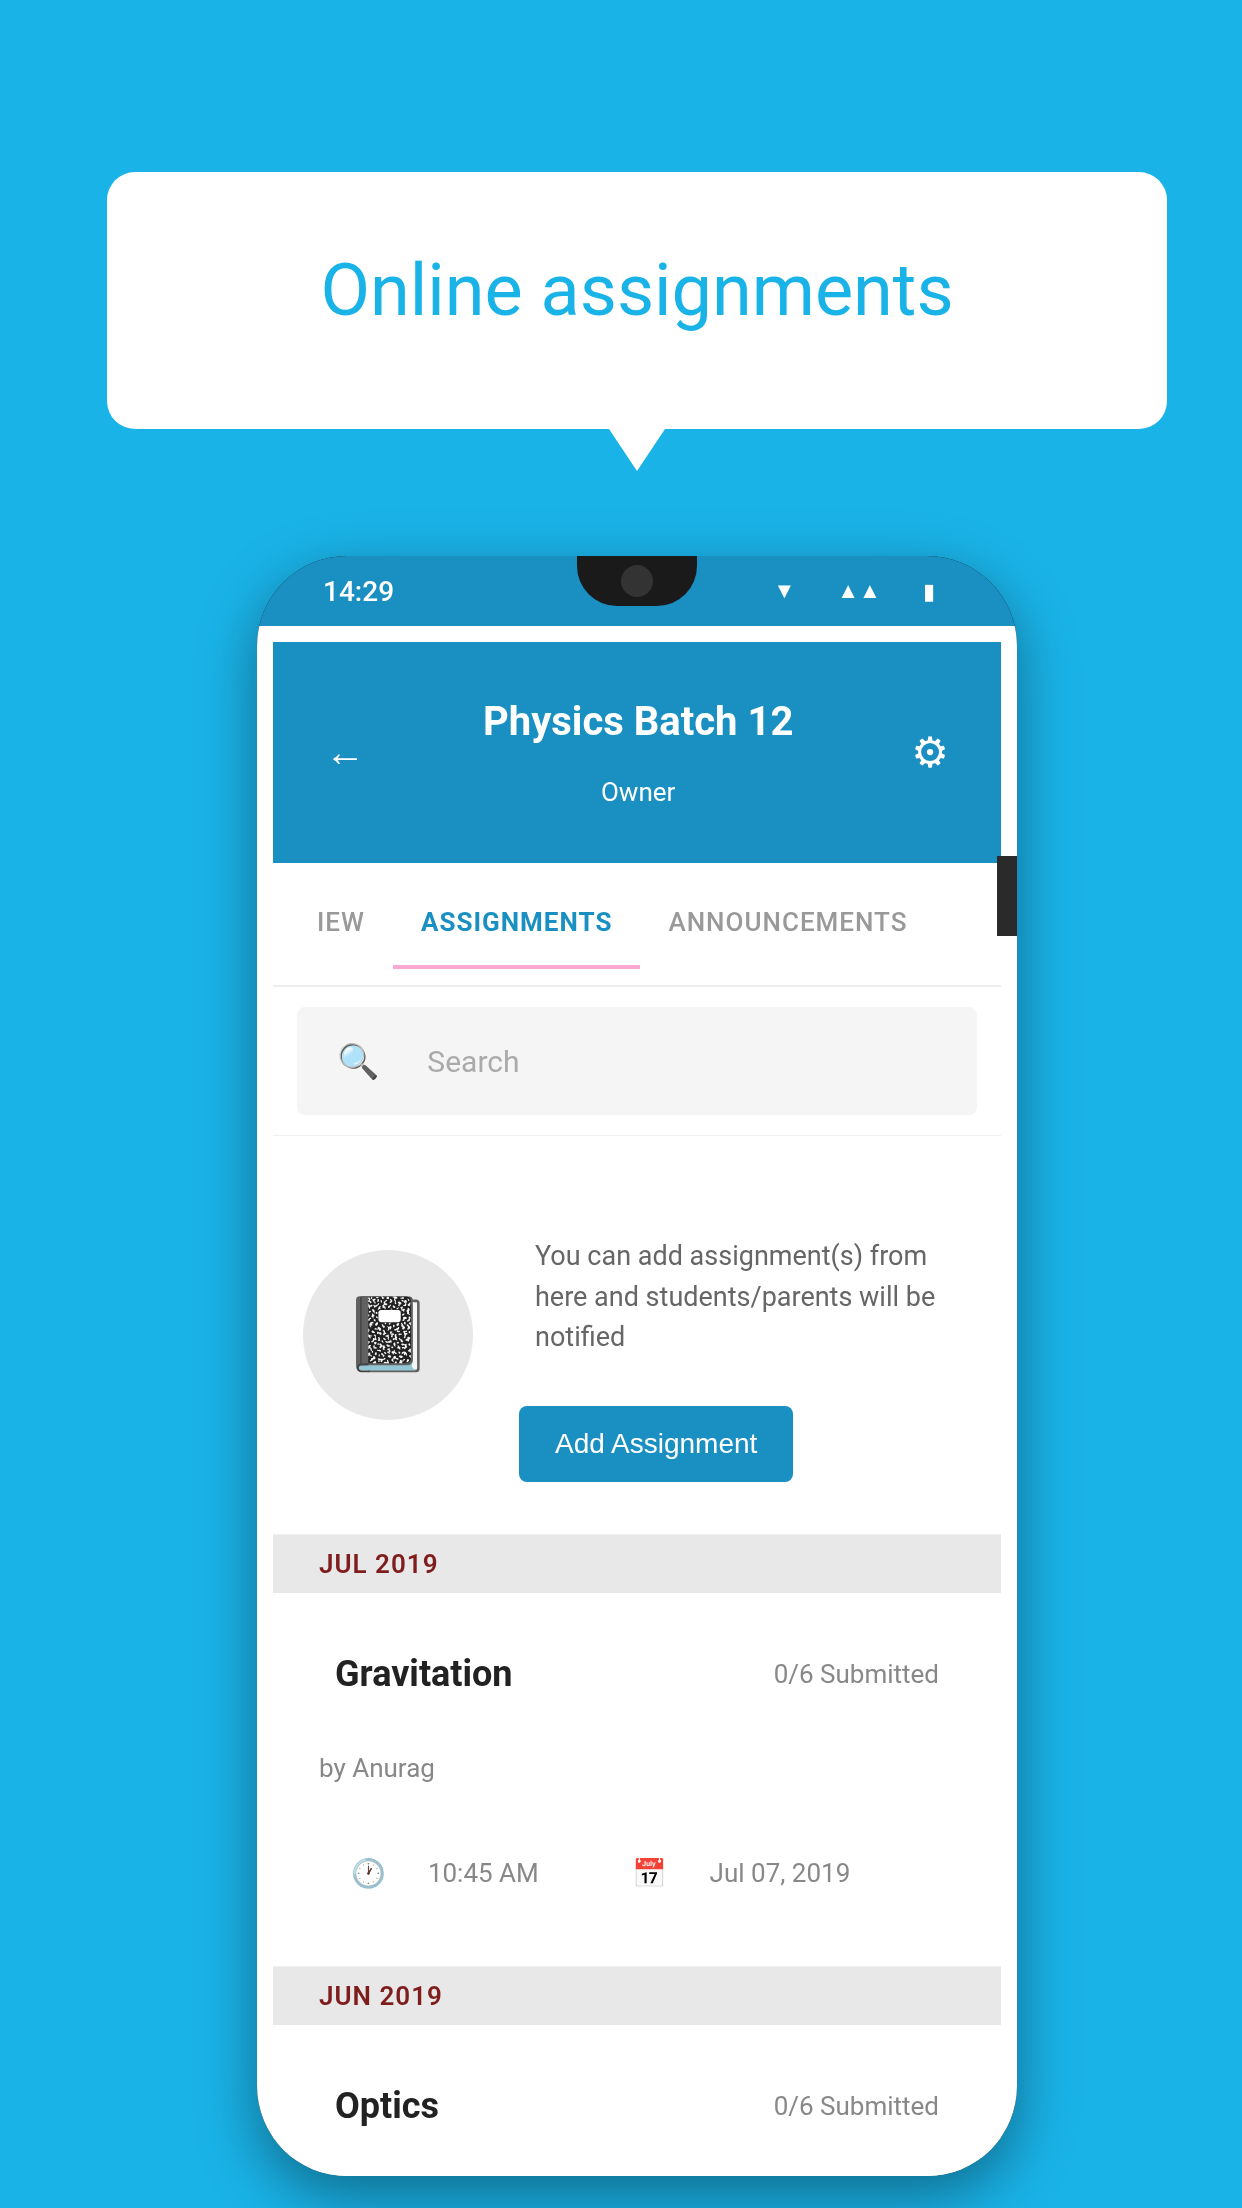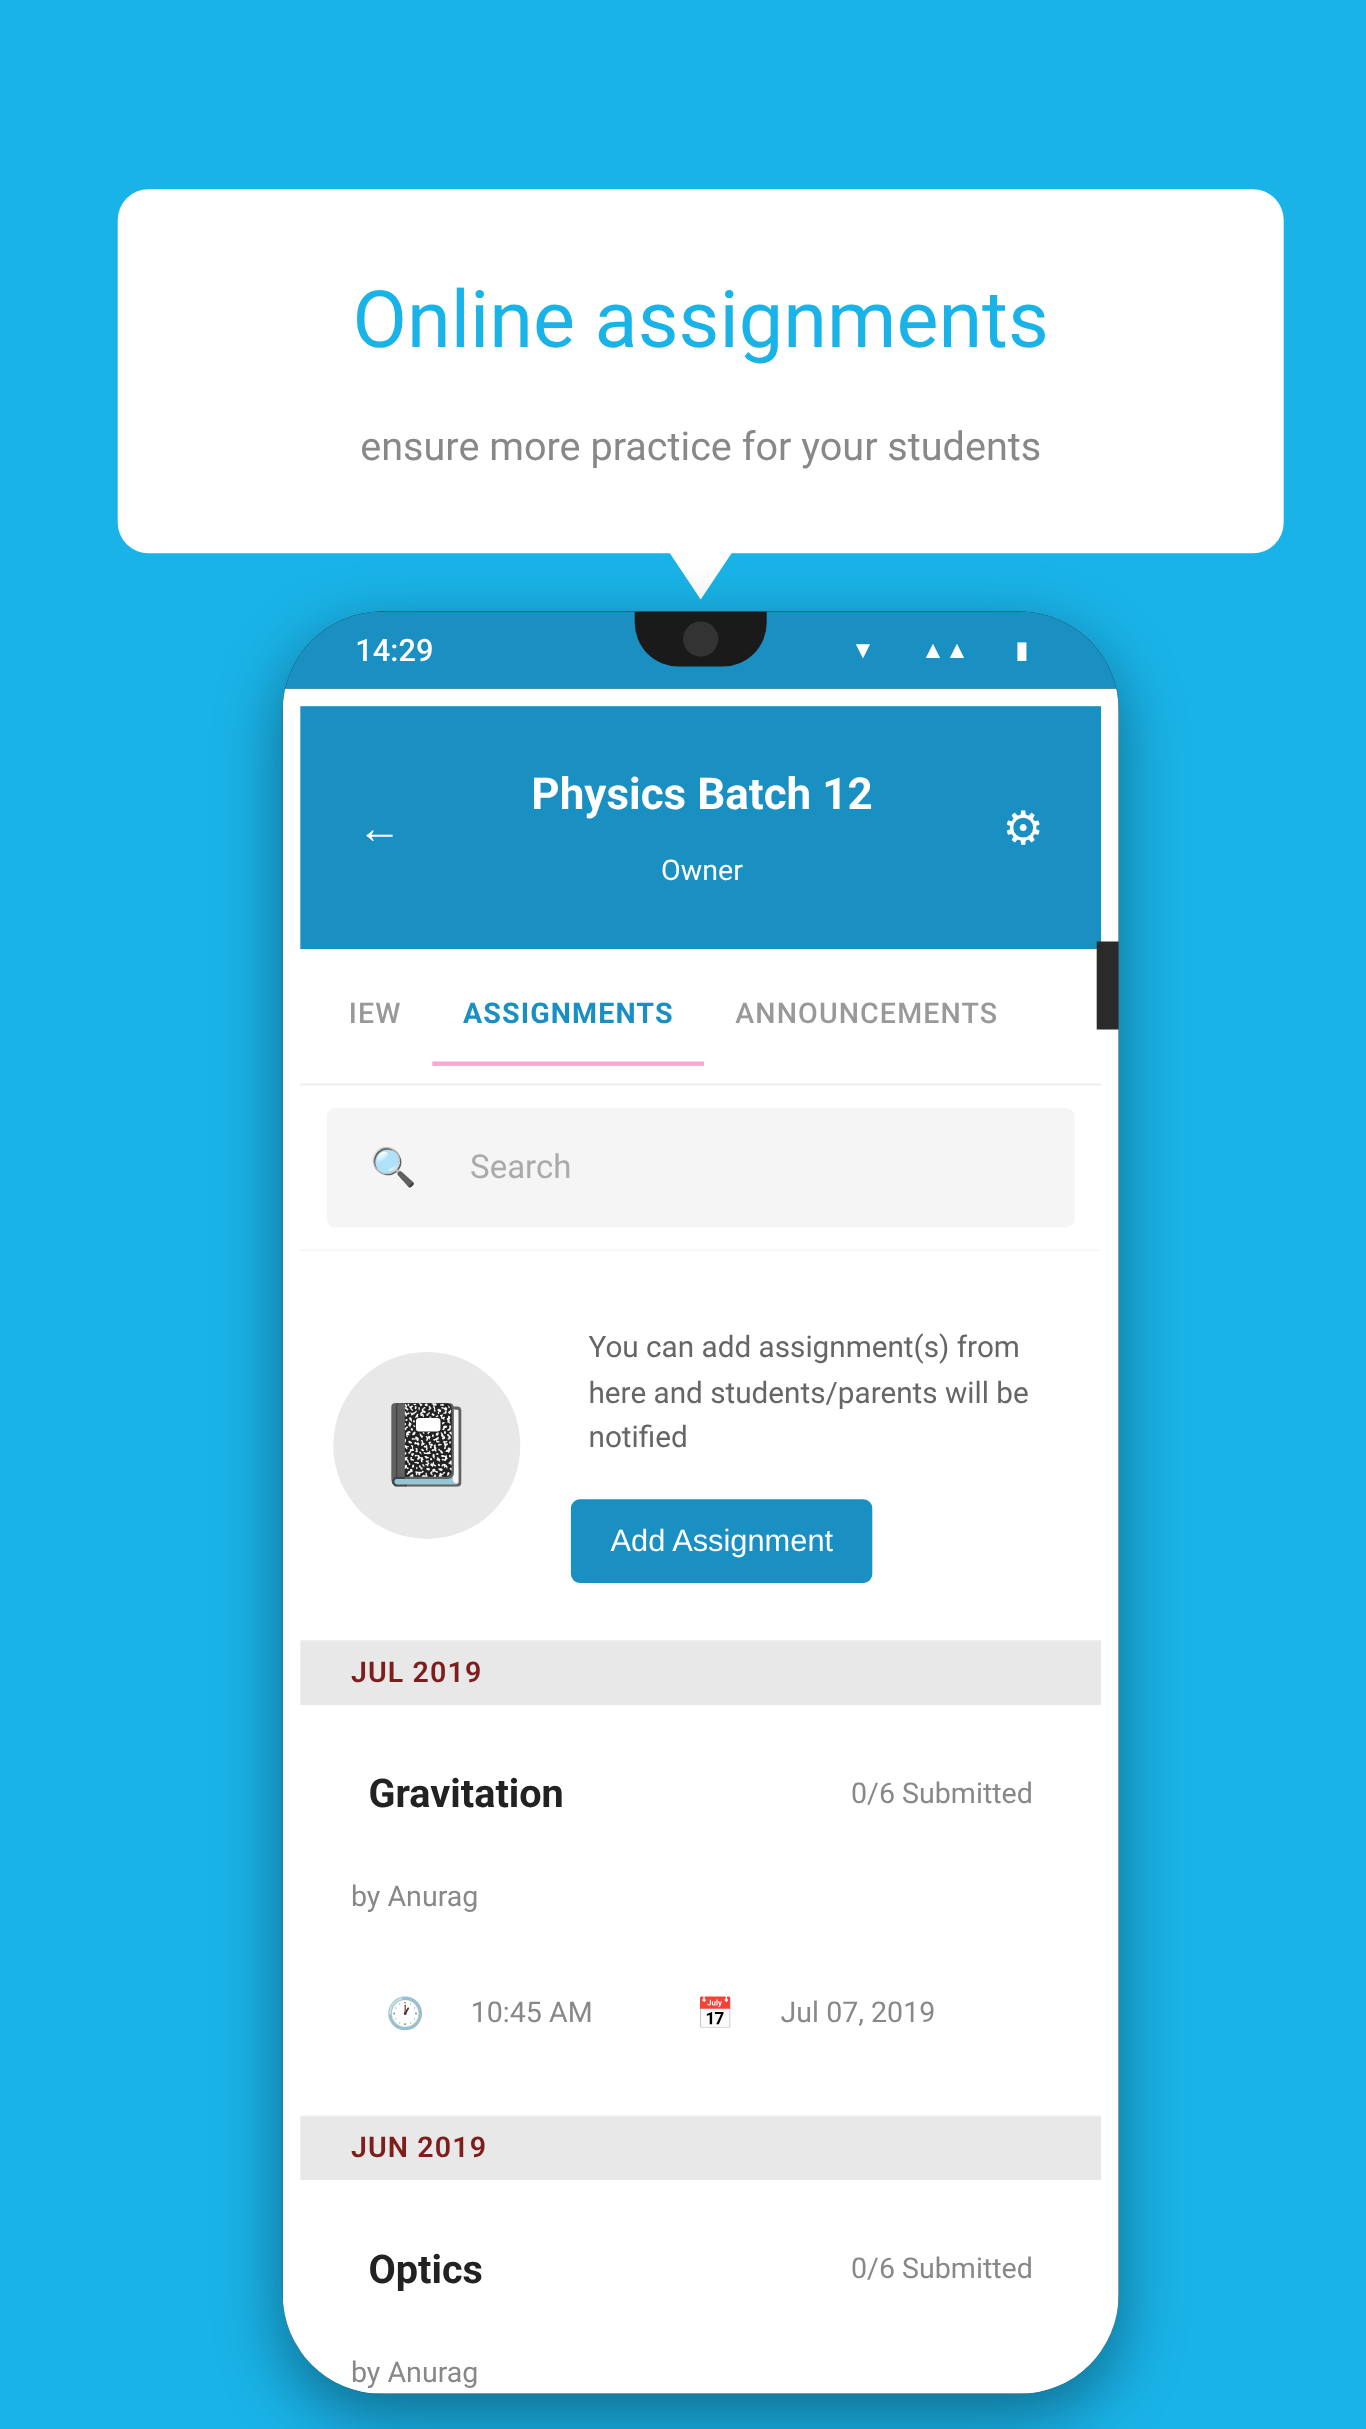--- a/index.html
+++ b/index.html
@@ -241,21 +241,22 @@
       flex-shrink: 0;
     }
 
     .notebook-icon {
       font-size: 72px;
     }
 
     .promo-text-block {
       display: flex;
       flex-direction: column;
-      gap: 20px;
+      gap: 32px;
+      margin-top: 32px;
     }
 
     .promo-description {
       color: #666;
       font-size: 27px;
       line-height: 1.5;
     }
 
     .add-assignment-btn {
       background: #1a8fc2;
@@ -341,21 +342,20 @@
       background: #2a2a2a;
       border-radius: 0 4px 4px 0;
     }
   </style>
 </head>
 <body>
 
 <div class="speech-bubble-container">
   <div class="speech-bubble">
     <h1>Online assignments</h1>
-    <p>ensure more practice for your students</p>
   </div>
 </div>
 
 <div class="phone-frame">
 
   <div class="phone-side-buttons"></div>
 
   <div class="phone-status-bar">
     <span class="status-time">14:29</span>
     <div class="phone-notch">

